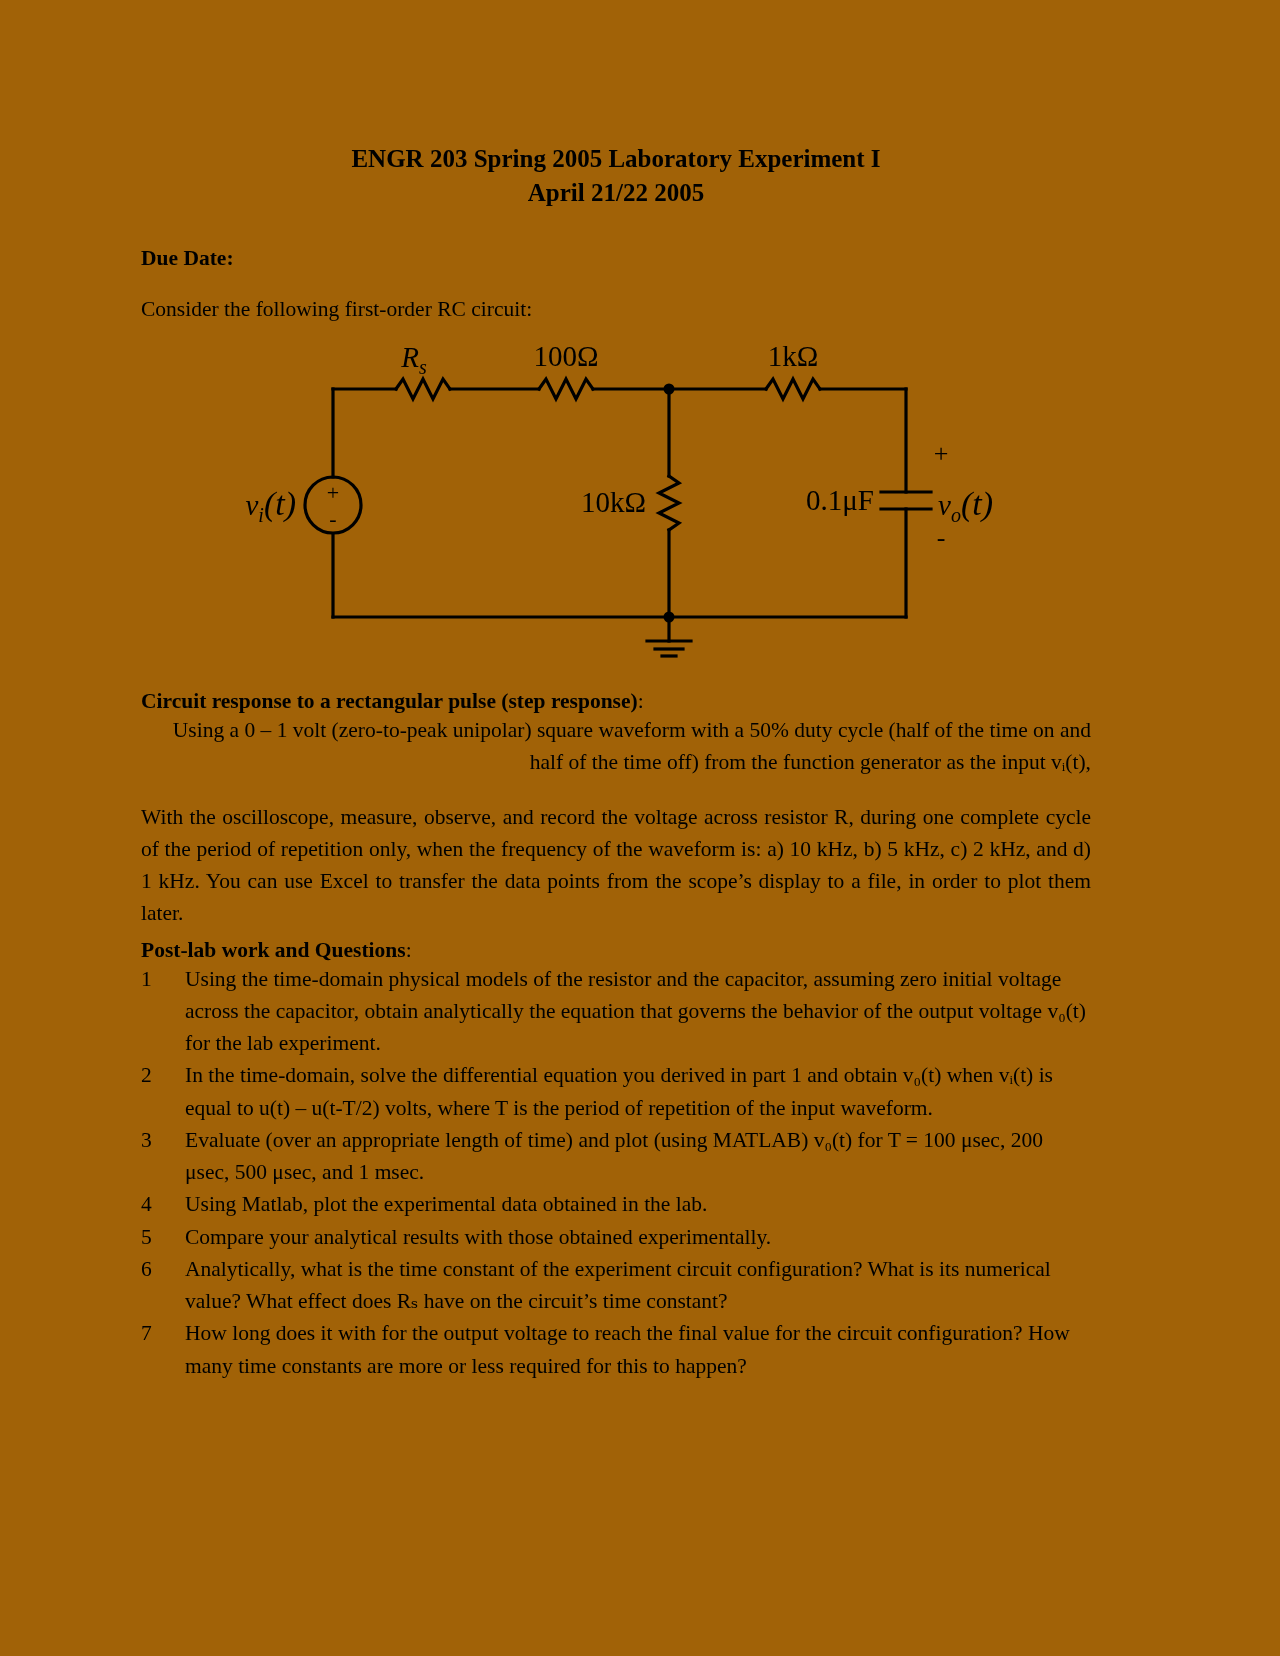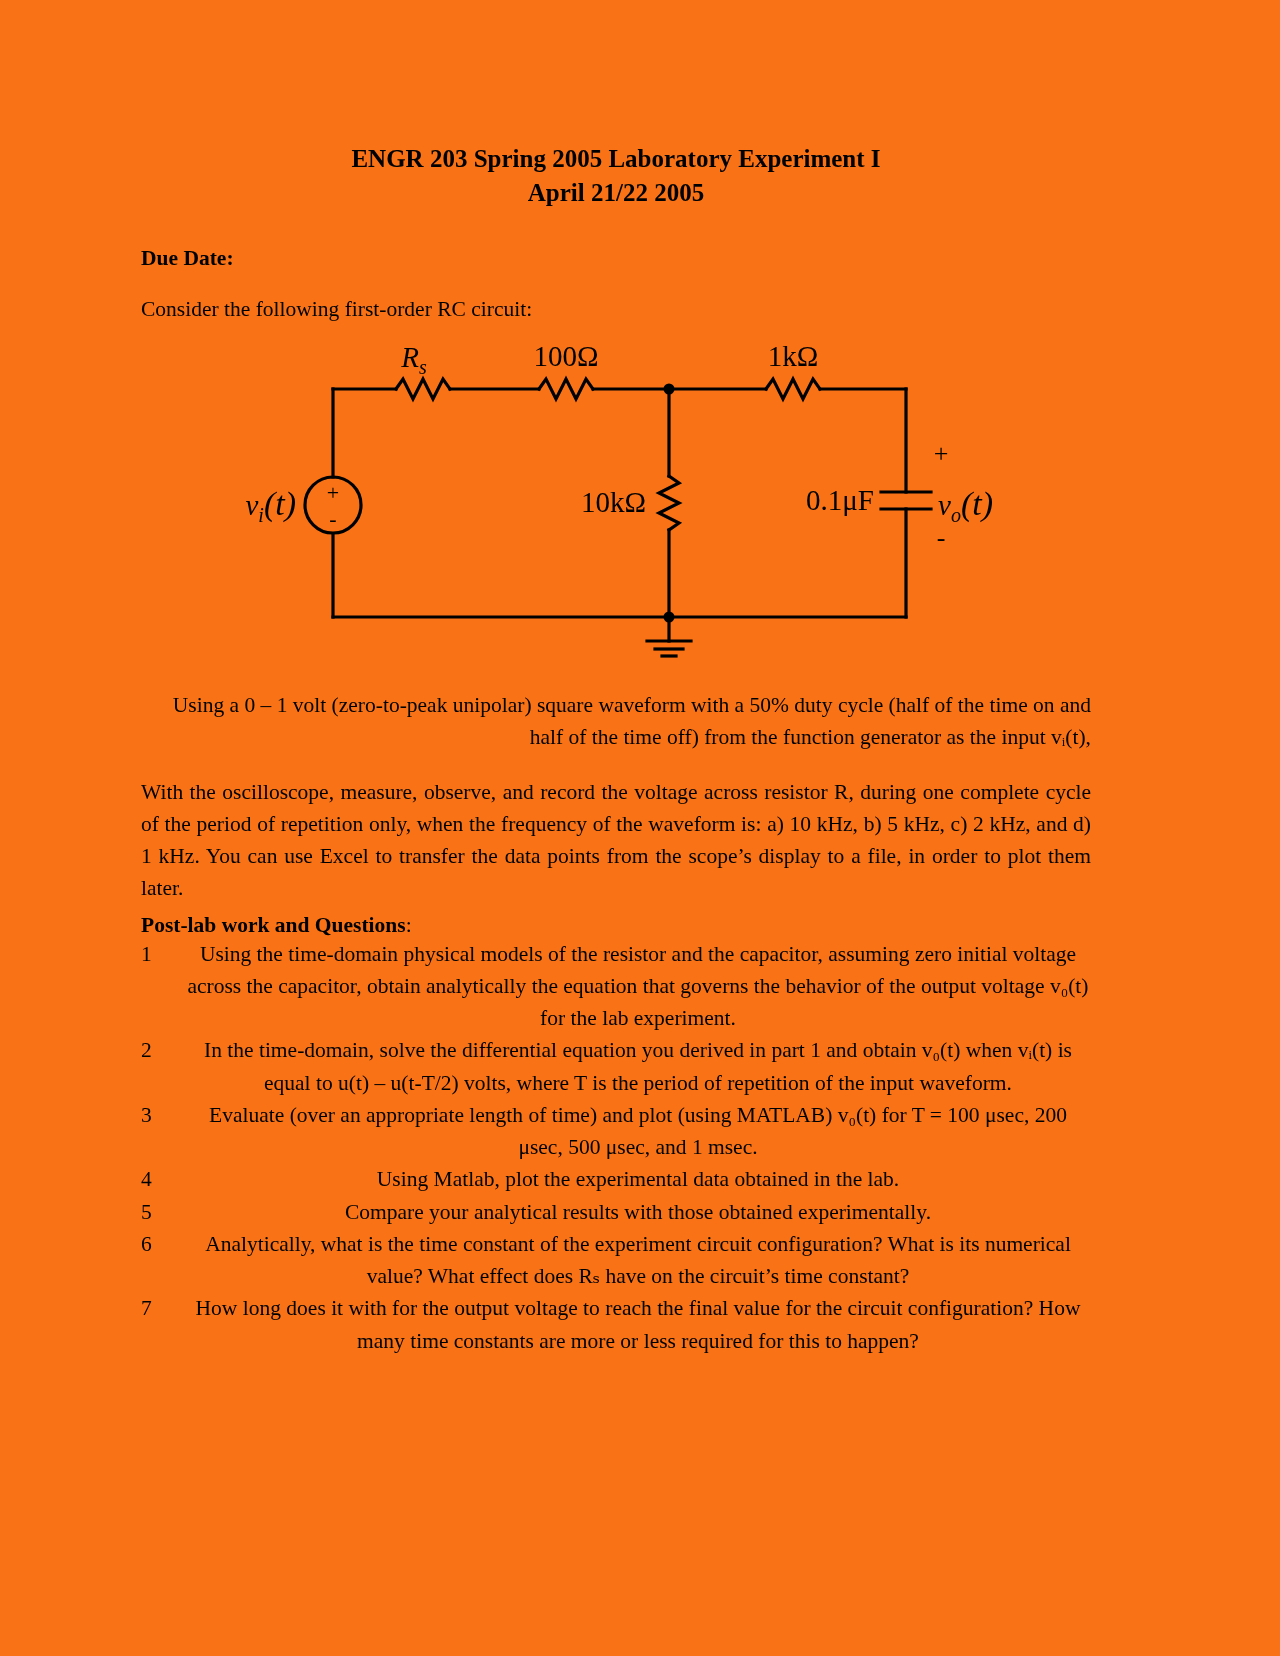--- a/index.html
+++ b/index.html
@@ -4,21 +4,21 @@
 <style>
   html, body {
     margin: 0;
     padding: 0;
     background: #ffffff;
   }
   .page {
     position: relative;
     width: 1280px;
     height: 1656px;
-    background: #f97316;
+    background: #a16207;
     font-family: "Liberation Serif", "DejaVu Serif", serif;
     color: #000000;
     box-sizing: border-box;
     overflow: hidden;
   }
   .content {
     position: absolute;
     left: 141px;
     top: 0;
     width: 950px;
@@ -78,21 +78,21 @@
   .para.nojust { text-align: right; }
 
   
   .qlist { margin-top: 0px; }
   .qrow {
     display: flex;
     font-size: 21.5px;
     line-height: 1.50;
   }
   .qnum { width: 44px; flex: none; }
-  .qtext { flex: 1; text-align: center; }
+  .qtext { flex: 1; text-align: left; }
 </style>
 </head>
 <body>
 
 <div class="page">
   <div class="content">
 
     <div class="title-block">
       <span class="title-line">ENGR 203 Spring 2005 Laboratory Experiment I</span>
       <span class="title-line">April 21/22 2005</span>
@@ -179,20 +179,23 @@
 
         <text x="797" y="181" font-family="Liberation Serif, serif" font-size="29" font-style="italic" text-anchor="start" fill="#000000">
           <tspan>v</tspan><tspan dy="7" font-size="20">o</tspan><tspan dy="-7" font-size="34">(t)</tspan>
         </text>
 
         <text x="800" y="128" font-family="Liberation Serif, serif" font-size="26" text-anchor="middle" fill="#000000">+</text>
         <text x="800" y="212" font-family="Liberation Serif, serif" font-size="26" text-anchor="middle" fill="#000000">-</text>
       </svg>
     </div>
 
+    <div class="sec-head">
+      <span>Circuit response to a rectangular pulse (step response)</span><span class="norm">:</span>
+    </div>
 
 
     <div class="para tight nojust">Using a 0 – 1 volt (zero-to-peak unipolar) square waveform with a 50% duty cycle (half of the time on and half of the time off) from the function generator as the input vᵢ(t),</div>
 
     <div class="para">With the oscilloscope, measure, observe, and record the voltage across resistor R, during one complete cycle of the period of repetition only, when the frequency of the waveform is: a) 10 kHz, b) 5 kHz, c) 2 kHz, and d) 1 kHz. You can use Excel to transfer the data points from the scope’s display to a file, in order to plot them later.</div>
 
     <div class="sec-head" style="margin-top:8px">
       <span>Post-lab work and Questions</span><span class="norm">:</span>
     </div>
 

